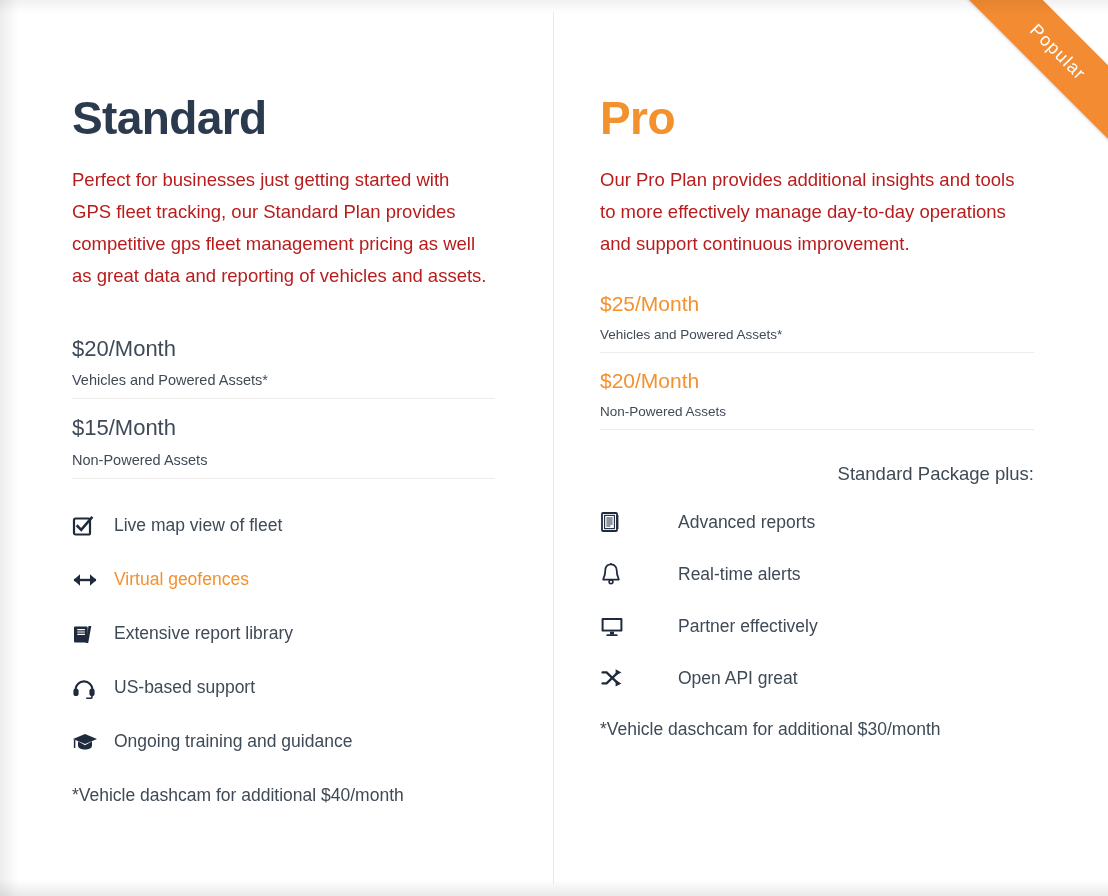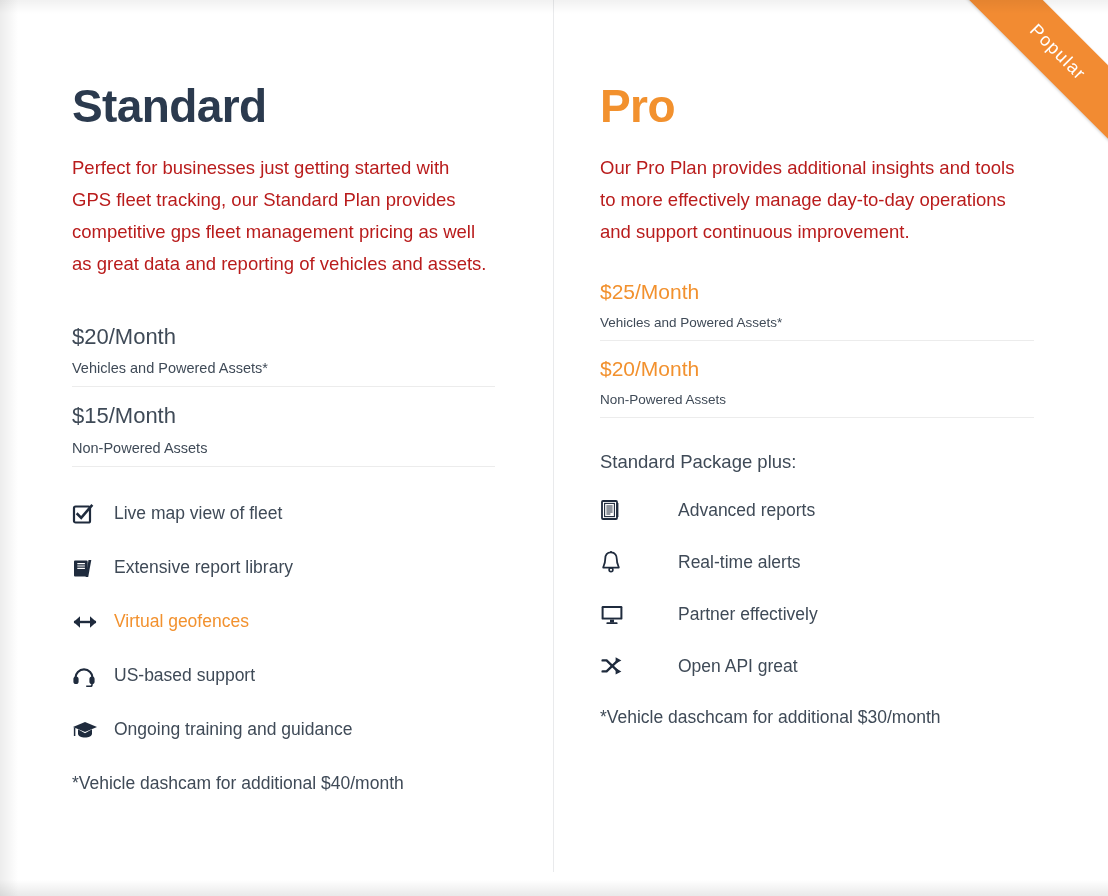--- a/index.html
+++ b/index.html
@@ -49,21 +49,21 @@
     position: absolute;
     left: 16px; top: 8px;
     width: 1076px; height: 872px;
     background: #ffffff;
   }
 
   
   .columns {
     position: absolute;
     left: 16px;
-    top: 0;
+    top: 12px;
     width: 1076px;
     height: 872px;
     display: flex;
     flex-direction: row;
   }
   .col {
     position: relative;
     box-sizing: border-box;
   }
   .col-standard {
@@ -133,20 +133,21 @@
     list-style: none;
     padding: 0;
   }
   .col-pro .features { margin-top: 22px; }
 
   .subhead {
     font-size: 18.5px;
     color: #3f4a57;
     margin: 30px 0 0 0;
     line-height: 1.5;
+    text-align: right;
   }
 
   .feature {
     display: flex;
     align-items: center;
     margin-bottom: 28px;
   }
   .col-pro .feature { margin-bottom: 26px; gap: 36px; }
 
   .feature-icon {
@@ -244,38 +245,38 @@
             <svg width="22" height="22" viewBox="0 0 22 22">
               <rect x="2" y="3.5" width="16" height="16" rx="1.6" fill="none" stroke="#1f2b3d" stroke-width="2.2"></rect>
               <path d="M5.6 11.2 L9.2 14.8 L19.5 2.8" fill="none" stroke="#1f2b3d" stroke-width="2.6" stroke-linecap="square"></path>
             </svg>
           </span>
           <span class="feature-label">Live map view of fleet</span>
         </li>
 
         <li class="feature">
           <span class="feature-icon">
+            <svg width="26" height="18" viewBox="0 0 26 18">
+              <path d="M2 9 L24 9" stroke="#1f2b3d" stroke-width="2.4" stroke-linecap="butt"></path>
+              <path d="M8 3.2 L1.6 9 L8 14.8 Z" fill="#1f2b3d"></path>
+              <path d="M18 3.2 L24.4 9 L18 14.8 Z" fill="#1f2b3d"></path>
+            </svg>
+          </span>
+          <span class="feature-label accent">Virtual geofences</span>
+        </li>
+
+        <li class="feature">
+          <span class="feature-icon">
             <svg width="22" height="22" viewBox="0 0 22 22">
               <path d="M3 3.5 h11.5 a1.2 1.2 0 0 1 1.2 1.2 v13.6 a1.2 1.2 0 0 1 -1.2 1.2 h-11.5 a1 1 0 0 1 -1 -1 v-14 a1 1 0 0 1 1 -1 z" fill="#1f2b3d"></path>
               <path d="M5.3 6.6 h7.6 M5.3 9.0 h7.6 M5.3 11.4 h7.6" stroke="#ffffff" stroke-width="1.1"></path>
               <path d="M16.5 3.0 L19.3 3.0 L16.2 20.0 L13.6 20.0 Z" fill="#1f2b3d"></path>
             </svg>
           </span>
           <span class="feature-label">Extensive report library</span>
-        </li>
-
-        <li class="feature">
-          <span class="feature-icon">
-            <svg width="26" height="18" viewBox="0 0 26 18">
-              <path d="M2 9 L24 9" stroke="#1f2b3d" stroke-width="2.4" stroke-linecap="butt"></path>
-              <path d="M8 3.2 L1.6 9 L8 14.8 Z" fill="#1f2b3d"></path>
-              <path d="M18 3.2 L24.4 9 L18 14.8 Z" fill="#1f2b3d"></path>
-            </svg>
-          </span>
-          <span class="feature-label accent">Virtual geofences</span>
         </li>
 
         <li class="feature">
           <span class="feature-icon">
             <svg width="24" height="22" viewBox="0 0 24 22">
               <path d="M3.4 13 A8.6 8.6 0 0 1 20.6 13" fill="none" stroke="#1f2b3d" stroke-width="2.2"></path>
               <rect x="1.4" y="11.4" width="5.2" height="7.6" rx="2.6" fill="#1f2b3d"></rect>
               <rect x="17.4" y="11.4" width="5.2" height="7.6" rx="2.6" fill="#1f2b3d"></rect>
               <path d="M20 18.6 v1.2 a1.6 1.6 0 0 1 -1.6 1.6 h-4.2" fill="none" stroke="#1f2b3d" stroke-width="1.6"></path>
             </svg>

